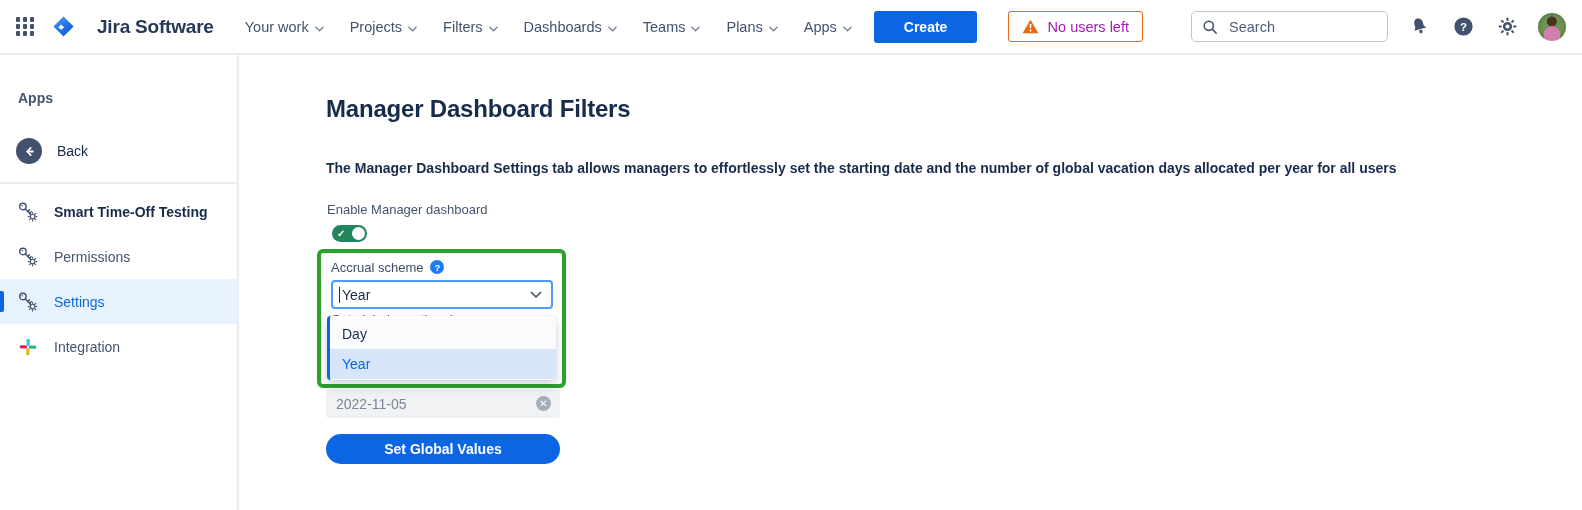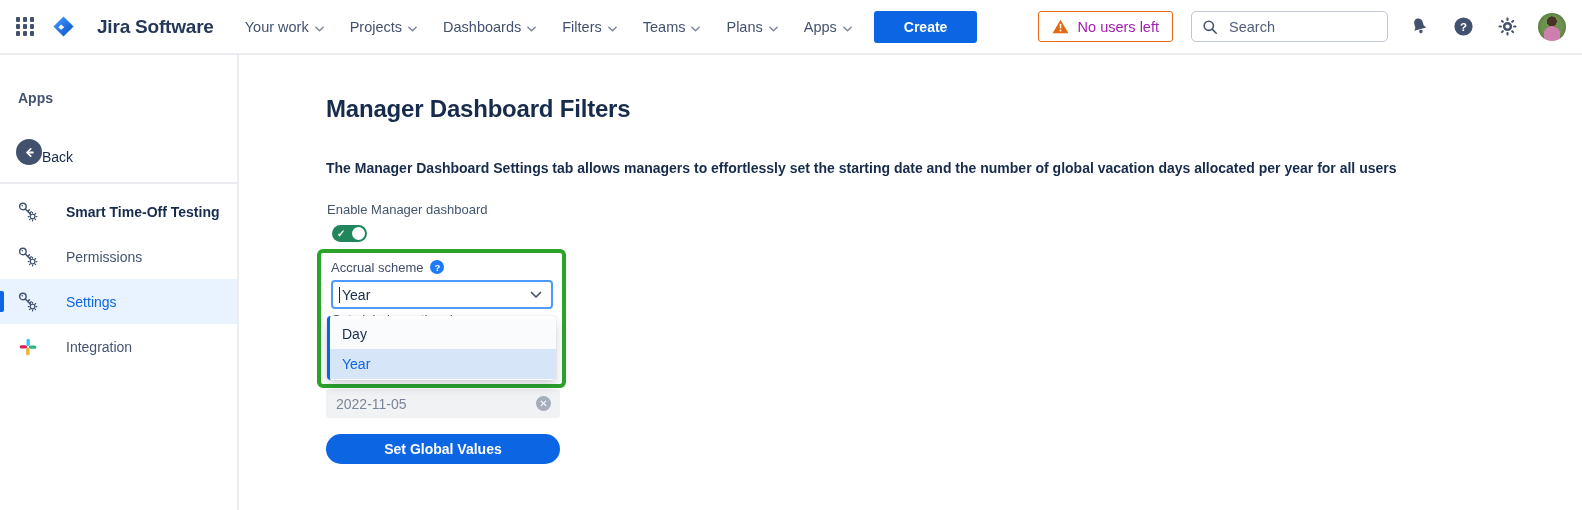--- a/index.html
+++ b/index.html
@@ -37,21 +37,21 @@
   }
   .nav-right { margin-left:auto; display:flex; align-items:center; gap:18px; }
   .warn-btn {
     display:flex; align-items:center; gap:9px; height:31px; padding:0 13px;
     background:#fff; border:1.5px solid #E56910; border-radius:3px;
     color:#a21caf; font-size:14.5px; font-weight:500; white-space:nowrap;
   }
   .search-box {
     display:flex; align-items:center; gap:9px;
     width:197px; height:31px; padding:0 10px;
-    border:1.5px solid #C1C7D0; border-radius:5px; background:#fff;
+    border:1.5px solid #C1C7D0; border-radius:5px; background:#fff;margin-left:30px;
   }
   .search-box input {
     border:none; outline:none; background:transparent; width:100%;
     font-size:14.5px; color:#172B4D; font-family:inherit;
   }
   .search-box input::placeholder { color:#505F79; opacity:1; }
   .icon-btn { background:none; border:none; padding:0; width:26px; height:26px;
     display:flex; align-items:center; justify-content:center; }
   .avatar {
     width:28px; height:28px; border-radius:50%; border:none; padding:0; overflow:hidden;
@@ -61,26 +61,26 @@
       radial-gradient(circle at 50% 42%, #a5714f 0 16%, transparent 17%),
       radial-gradient(circle, #6d9150 0 52%, #42632f 100%);
   }
 
   
   .shell { display:flex; height:455px; }
 
   
   .sidebar { width:239px; flex-shrink:0; background:#fff; border-right:2px solid #EAECF0; padding-top:35px; }
   .sidebar-heading { padding:0 18px; font-size:14px; font-weight:700; color:#44546F; }
-  .back-row { display:flex; align-items:flex-end; padding:0 16px; margin-top:31px; height:28px; cursor:pointer; }
+  .back-row { display:flex; align-items:center; gap:15px; padding:0 16px; margin-top:31px; height:28px; cursor:pointer; }
   .back-circle { width:26px; height:26px; border-radius:50%; background:#42526E;
     display:flex; align-items:center; justify-content:center; flex-shrink:0; }
   .back-label { font-size:14px; color:#172B4D; }
   .side-divider { border:none; border-top:2px solid #EBECF0; margin:17px 0 5px 0; }
-  .side-item { position:relative; display:flex; align-items:center; gap:27px;
+  .side-item { position:relative; display:flex; align-items:center; gap:15px;
     height:45px; padding:0 16px; font-size:14px; color:#44546F; cursor:pointer; }
   .side-item .it-icon { width:23px; display:flex; justify-content:center; flex-shrink:0; }
   .side-item.bold { font-weight:700; color:#172B4D; }
   .side-item.active { background:#E9F2FF; color:#0C66E4; }
   .side-item.active::before { content:""; position:absolute; left:0; top:12px; width:4px; height:21px;
     background:#0C66E4; border-radius:0 2px 2px 0; }
 
   
   .main { flex:1; position:relative; background:#fff; }
   .page-title { position:absolute; left:87px; top:40px; margin:0;
@@ -165,27 +165,27 @@
             <path d="M1 1 L5 5 L9 1"></path>
           </svg></span>
     </button>
     <button class="nav-item">
       <span>Projects</span>
       <span><svg width="9" height="6" viewBox="0 0 10 6" fill="none" stroke="#7A869A" stroke-width="1.6" stroke-linecap="round">
             <path d="M1 1 L5 5 L9 1"></path>
           </svg></span>
     </button>
     <button class="nav-item">
+      <span>Filters</span>
+      <span><svg width="9" height="6" viewBox="0 0 10 6" fill="none" stroke="#7A869A" stroke-width="1.6" stroke-linecap="round">
+            <path d="M1 1 L5 5 L9 1"></path>
+          </svg></span>
+    </button>
+    <button class="nav-item">
       <span>Dashboards</span>
-      <span><svg width="9" height="6" viewBox="0 0 10 6" fill="none" stroke="#7A869A" stroke-width="1.6" stroke-linecap="round">
-            <path d="M1 1 L5 5 L9 1"></path>
-          </svg></span>
-    </button>
-    <button class="nav-item">
-      <span>Filters</span>
       <span><svg width="9" height="6" viewBox="0 0 10 6" fill="none" stroke="#7A869A" stroke-width="1.6" stroke-linecap="round">
             <path d="M1 1 L5 5 L9 1"></path>
           </svg></span>
     </button>
     <button class="nav-item">
       <span>Teams</span>
       <span><svg width="9" height="6" viewBox="0 0 10 6" fill="none" stroke="#7A869A" stroke-width="1.6" stroke-linecap="round">
             <path d="M1 1 L5 5 L9 1"></path>
           </svg></span>
     </button>

